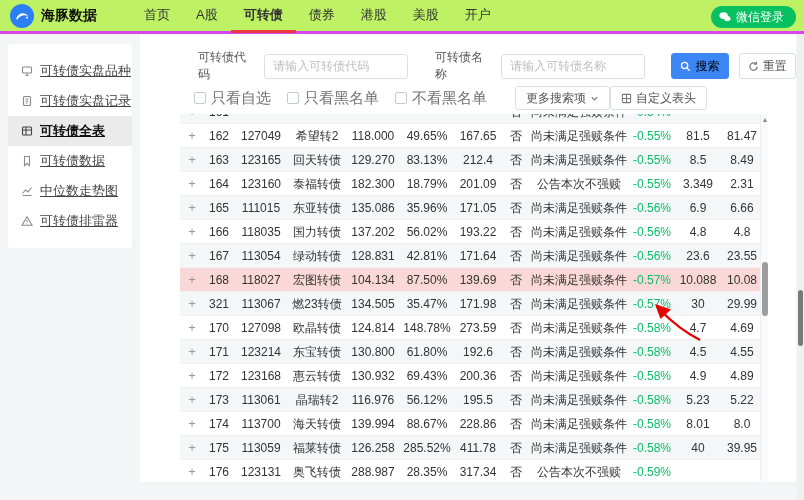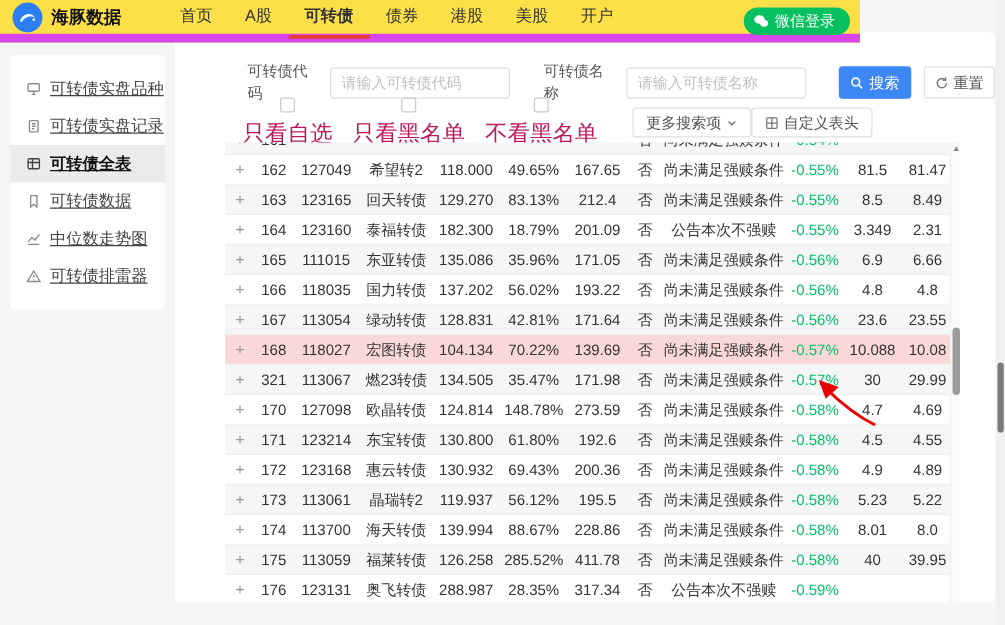--- a/index.html
+++ b/index.html
@@ -1,20 +1,20 @@
 <!DOCTYPE html>
 <html><head>
 <meta charset="utf-8">
 <style>
   * { margin:0; padding:0; box-sizing:border-box; }
   html,body { width:804px; height:500px; overflow:hidden; }
   body { position:relative; background:#f4f5f7; font-family:"Liberation Sans","DejaVu Sans",sans-serif; color:#333; }
 
   
-  .navbar { position:absolute; left:0; top:0; width:688px; height:34px; background:#fde047; border-bottom:7px solid #d946ef; display:flex; align-items:center; z-index:5; }
+  .navbar { position:absolute; left:0; top:0; width:804px; height:34px; background:#bef264; border-bottom:3px solid #d946ef; display:flex; align-items:center; z-index:5; }
   .brand { display:flex; align-items:center; margin-left:10px; }
   .logo { width:24px; height:24px; border-radius:50%; background:#2b7ff3; display:flex; align-items:center; justify-content:center; }
   .brand-name { font-size:14px; font-weight:bold; color:#111; margin-left:7px; }
   .nav-items { display:flex; align-items:center; height:34px; margin-left:34px; }
   .nav-item { height:34px; line-height:32px; padding:0 13px; font-size:13px; color:#333; cursor:pointer; }
   .nav-item.active { font-weight:bold; border-bottom:3px solid #e93b3d; }
   .login-btn { position:absolute; right:8px; top:6px; height:22px; padding:0 12px 0 8px; background:#07c160; border:none; border-radius:11px; color:#fff; font-size:12px; display:flex; align-items:center; gap:5px; cursor:pointer; }
 
   
   .sidebar { position:absolute; left:8px; top:44px; width:124px; background:#fff; border-radius:4px; padding:12px 0; }
@@ -24,25 +24,25 @@
 
   
   .main { position:absolute; left:140px; top:26px; width:656px; height:456px; background:#fff; border-radius:4px; overflow:hidden; }
 
   .filter-row1 { position:absolute; left:58px; top:27px; height:26px; display:flex; align-items:center; }
   .f-label { font-size:12px; color:#555; margin-right:9px; }
   .f-input { width:144px; height:25px; border:1px solid #dcdfe6; border-radius:3px; font-size:12px; padding:0 8px; color:#333; outline:none; }
   .f-input::placeholder { color:#bfbfbf; }
   .gap28 { width:28px; }
   .btn { height:26px; border-radius:3px; font-size:12px; display:inline-flex; align-items:center; justify-content:center; gap:4px; cursor:pointer; }
-  .btn-search { width:60px; margin-left:26px; background:#3d87f5; border:1px solid #3d87f5; color:#ffffff; }
+  .btn-search { width:60px; margin-left:26px; background:#3d87f5; border:1px solid #3d87f5; color:#000000; }
   .btn-reset { width:60px; margin-left:10px; background:#fff; border:1px solid #dcdfe6; color:#555; }
 
   .filter-row2 { position:absolute; left:54px; top:60px; height:24px; display:flex; align-items:center; }
-  .cb-item { display:flex; align-items:center; gap:5px; margin-right:16px; font-size:18px; color:#be185d; cursor:pointer;flex-direction:column; }
+  .cb-item { display:flex; align-items:center; gap:5px; margin-right:16px; font-size:15px; color:#737373; cursor:pointer; }
   .cb { width:12px; height:12px; border:1px solid #c6c9cf; border-radius:2px; background:#fff; }
   .btn-outline { padding:0 10px; background:#fff; border:1px solid #dcdfe6; color:#555; height:24px; }
   .btn-plain { margin-left:12px; }
 
   
   .table-wrap { position:absolute; left:40px; top:88px; width:588px; height:368px; overflow:hidden; }
   .rows { margin-top:-14px; }
   .trow { display:flex; height:24px; line-height:24px; font-size:12px; border-bottom:1px solid #f0f0f0; background:#fff; }
   .trow.shade { background:#f5f6f7; }
   .trow.hl { background:#fbd8d8; }
@@ -304,21 +304,21 @@
     <span class="c n1">23.6</span>
     <span class="c n2">23.55</span>
   </div>
 
   <div class="trow hl">
     <span class="c expand">+</span>
     <span class="c idx">168</span>
     <span class="c code">118027</span>
     <span class="c name">宏图转债</span>
     <span class="c price">104.134</span>
-    <span class="c pct">70.22%</span>
+    <span class="c pct">87.50%</span>
     <span class="c val">139.69</span>
     <span class="c redeem">否</span>
     <span class="c cond">尚未满足强赎条件</span>
     <span class="c chg">-0.57%</span>
     <span class="c n1">10.088</span>
     <span class="c n2">10.08</span>
   </div>
 
   <div class="trow shade">
     <span class="c expand">+</span>
@@ -378,21 +378,21 @@
     <span class="c chg">-0.58%</span>
     <span class="c n1">4.9</span>
     <span class="c n2">4.89</span>
   </div>
 
   <div class="trow shade">
     <span class="c expand">+</span>
     <span class="c idx">173</span>
     <span class="c code">113061</span>
     <span class="c name">晶瑞转2</span>
-    <span class="c price">119.937</span>
+    <span class="c price">116.976</span>
     <span class="c pct">56.12%</span>
     <span class="c val">195.5</span>
     <span class="c redeem">否</span>
     <span class="c cond">尚未满足强赎条件</span>
     <span class="c chg">-0.58%</span>
     <span class="c n1">5.23</span>
     <span class="c n2">5.22</span>
   </div>
 
   <div class="trow">

